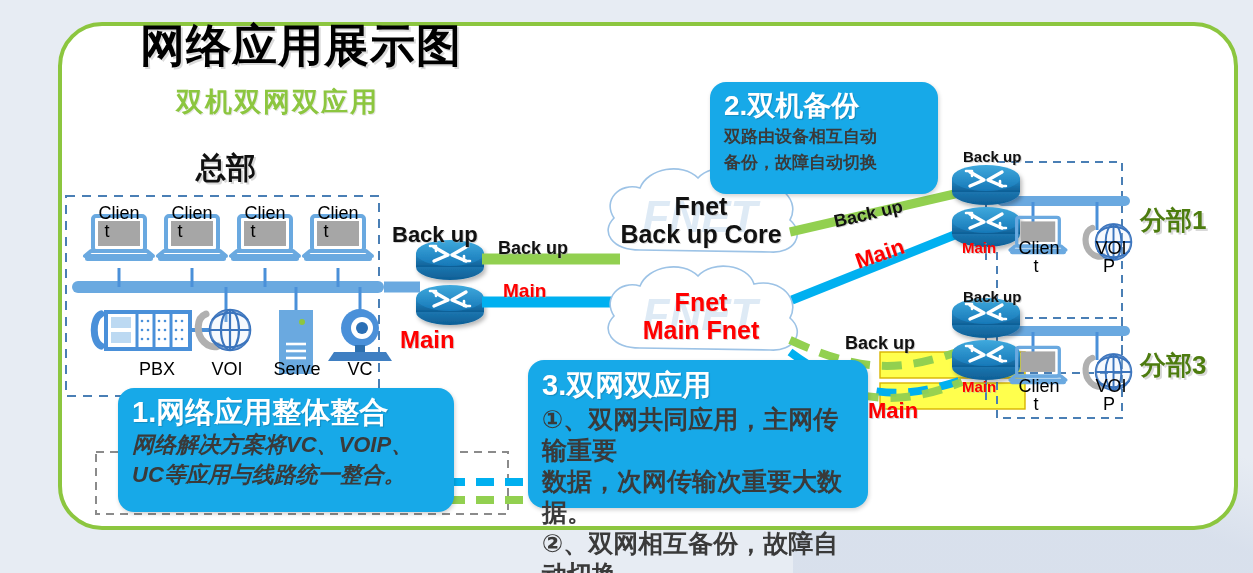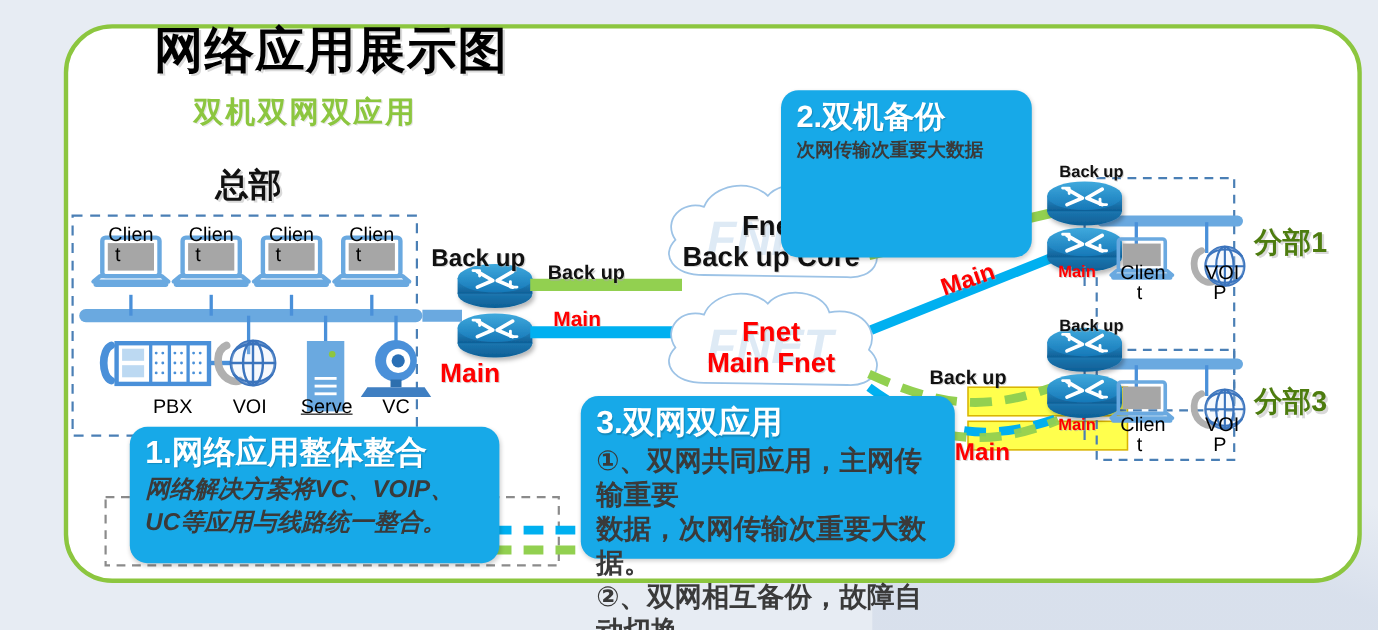--- a/index.html
+++ b/index.html
@@ -62,21 +62,21 @@
   .callout .ch{
     color:#ffffff;font-weight:bold;display:block;
     text-shadow:1px 1px 1px rgba(0,0,0,.18);
   }
   .callout .cb{
     color:#3a3a3a;font-weight:bold;display:block;
   }
   #callout1{left:118px;top:388px;width:336px;height:124px;}
   #callout1 .ch{font-size:29px;line-height:36px;}
   #callout1 .cb{font-size:22px;line-height:30px;font-style:italic;}
-  #callout2{left:710px;top:82px;width:228px;height:152px;}
+  #callout2{left:710px;top:82px;width:228px;height:112px;}
   #callout2 .ch{font-size:28px;line-height:36px;}
   #callout2 .cb{font-size:17px;line-height:26px;}
   #callout3{left:528px;top:360px;width:340px;height:148px;}
   #callout3 .ch{font-size:29px;line-height:38px;}
   #callout3 .cb{font-size:25px;line-height:31px;}
 
   
   .cloud-text{
     position:absolute;text-align:center;font-weight:bold;
     text-shadow:1px 1px 0 rgba(180,180,180,.5);line-height:28px;
@@ -313,21 +313,21 @@
 <div class="dev-label" style="left:97px;top:222px;width:20px;">t</div>
 <div class="dev-label" style="left:166px;top:204px;width:52px;">Clien</div>
 <div class="dev-label" style="left:170px;top:222px;width:20px;">t</div>
 <div class="dev-label" style="left:239px;top:204px;width:52px;">Clien</div>
 <div class="dev-label" style="left:243px;top:222px;width:20px;">t</div>
 <div class="dev-label" style="left:312px;top:204px;width:52px;">Clien</div>
 <div class="dev-label" style="left:316px;top:222px;width:20px;">t</div>
 
 <div class="dev-label" style="left:130px;top:360px;width:54px;">PBX</div>
 <div class="dev-label" style="left:200px;top:360px;width:54px;">VOI</div>
-<div class="dev-label" style="left:266px;top:360px;width:62px;text-decoration:underline;">Serve</div>
+<div class="dev-label" style="left:266px;top:360px;width:62px;">Serve</div>
 <div class="dev-label" style="left:337px;top:360px;width:46px;">VC</div>
 
 <div class="lbl-black" style="left:392px;top:222px;font-size:22px;">Back up</div>
 <div class="lbl-red" style="left:400px;top:326px;font-size:24px;">Main</div>
 
 <div class="lbl-black" style="left:498px;top:238px;">Back up</div>
 <div class="lbl-red" style="left:503px;top:280px;">Main</div>
 
 <div class="lbl-black" style="left:832px;top:212px;transform:rotate(-13deg);transform-origin:left top;">Back up</div>
 <div class="lbl-red" style="left:852px;top:250px;transform:rotate(-19deg);transform-origin:left top;font-size:22px;">Main</div>
@@ -361,21 +361,22 @@
 <div class="dev-label" style="left:1099px;top:395px;width:20px;">P</div>
 
 <div class="callout" id="callout1">
   <span class="ch">1.网络应用整体整合</span>
   <span class="cb">网络解决方案将VC、VOIP、</span>
   <span class="cb">UC等应用与线路统一整合。</span>
 </div>
 
 <div class="callout" id="callout2">
   <span class="ch">2.双机备份</span>
-  <span class="cb">次网传输次重要大数据</span>
+  <span class="cb">双路由设备相互自动</span>
+  <span class="cb">备份，故障自动切换</span>
 </div>
 
 <div class="callout" id="callout3">
   <span class="ch">3.双网双应用</span>
   <span class="cb">①、双网共同应用，主网传输重要</span>
   <span class="cb">数据，次网传输次重要大数据。</span>
   <span class="cb">②、双网相互备份，故障自动切换。</span>
 </div>
 
 </body></html>

